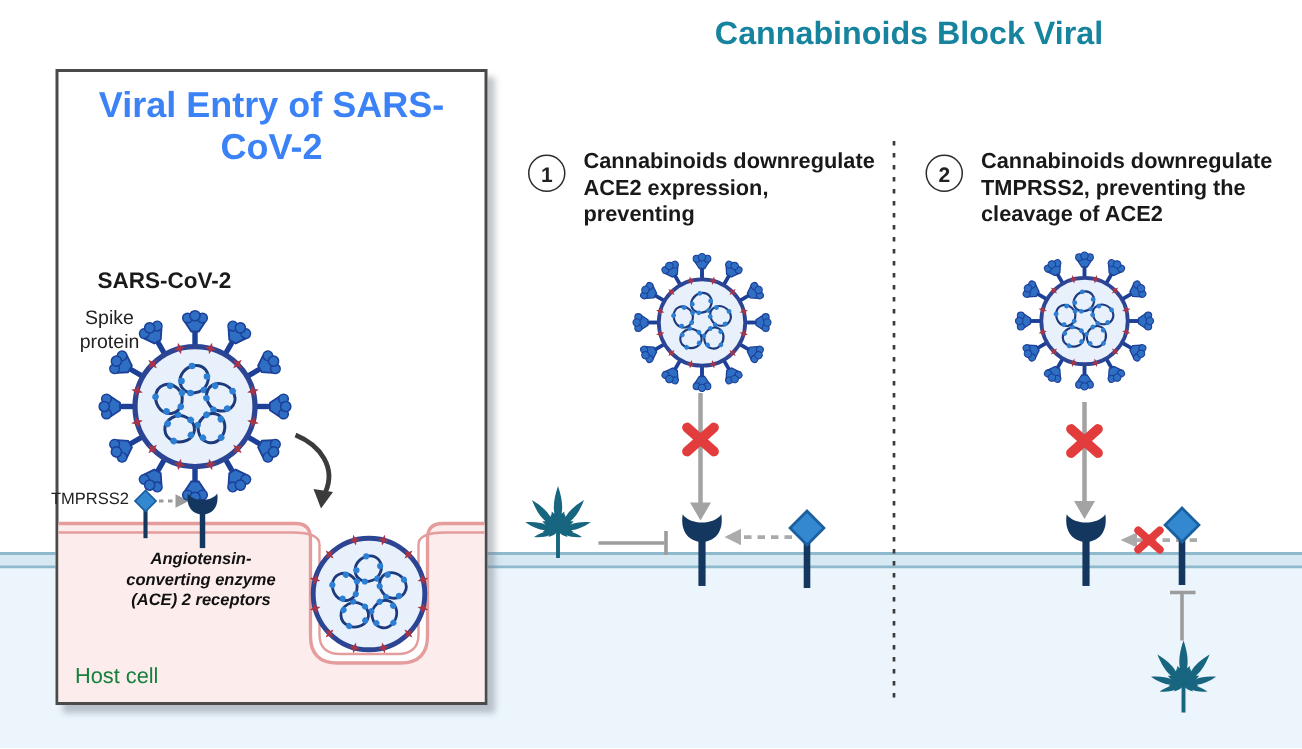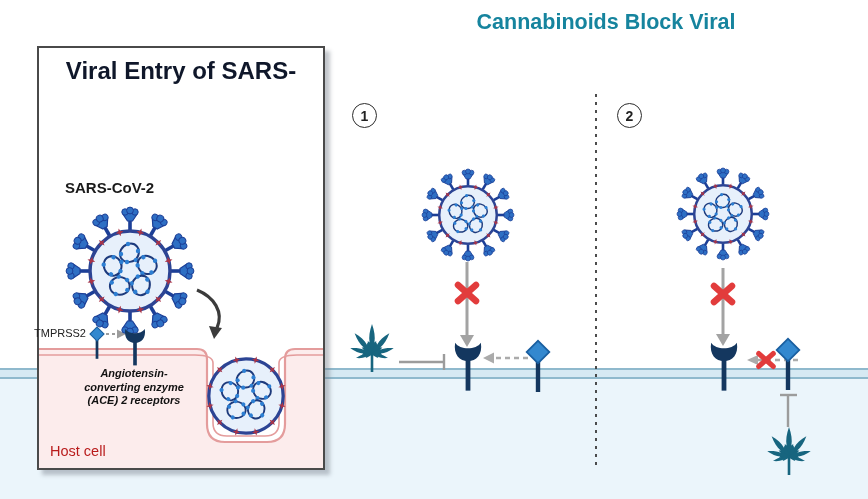--- a/index.html
+++ b/index.html
@@ -12,27 +12,27 @@
   .cytoplasm{left:0;top:379px;width:868px;height:120px;background:#ebf5fb;z-index:1;}
   
   .panel{left:37px;top:46px;width:288px;height:424px;background:#ffffff;
     border:2px solid #4a4a4a;box-sizing:border-box;z-index:2;
     box-shadow:5px 5px 4px rgba(120,128,140,.45);}
   
   .art{left:0;top:0;width:868px;height:499px;z-index:3;pointer-events:none;}
   .txt{z-index:4;color:#1a1a1a;}
   .main-title{left:386px;top:9px;width:440px;text-align:center;color:#16849e;
     font-size:21.5px;line-height:26px;font-weight:700;}
-  .panel-title{left:47px;top:57px;width:268px;text-align:center;color:#0f172a;
+  .panel-title{left:47px;top:57px;width:268px;text-align:center;color:#3b82f6;
     font-size:24px;line-height:28px;font-weight:700;}
   .sars-label{left:65px;top:179px;width:140px;font-size:15px;font-weight:700;}
   .spike-label{left:40px;top:204px;width:66px;text-align:center;font-size:13px;line-height:15.5px;color:#222;}
   .tmprss2-label{left:34px;top:327px;width:56px;text-align:left;font-size:11px;color:#222;}
   .ace2-label{left:81px;top:367px;width:106px;text-align:center;font-size:11px;line-height:13.5px;font-weight:700;color:#111;font-style:italic;}
-  .host-label{left:50px;top:443px;font-size:14.5px;color:#b91c1c;}
+  .host-label{left:50px;top:443px;font-size:14.5px;color:#15803d;}
   .step-circle{width:25px;height:25px;border:1.7px solid #2c2c2c;border-radius:50%;
     background:#fff;display:flex;align-items:center;justify-content:center;
     font-size:14px;font-weight:700;color:#222;box-sizing:border-box;}
   .step1-circle{left:352px;top:103px;}
   .step2-circle{left:617px;top:103px;}
   .step-text{font-size:14.5px;line-height:17.5px;font-weight:700;color:#191919;}
   .step1-text{left:389px;top:100px;width:200px;}
   .step2-text{left:654px;top:100px;width:212px;}
 </style>
 </head>
@@ -186,28 +186,32 @@
     </g>
     <use href="#leaf" transform="translate(789,457)"></use>
   </svg>
 
   <div class="abs txt main-title">
     <span>Cannabinoids Block Viral</span><br>
   </div>
 
   <div class="abs txt panel-title">
     <span>Viral Entry of SARS-</span><br>
+    <span>CoV-2</span>
   </div>
 
   <div class="abs txt sars-label">SARS-CoV-2</div>
+  <div class="abs txt spike-label">Spike protein</div>
   <div class="abs txt tmprss2-label">TMPRSS2</div>
   <div class="abs txt ace2-label">Angiotensin-converting enzyme (ACE) 2 receptors</div>
   <div class="abs txt host-label">Host cell</div>
 
   <div class="abs txt step-circle step1-circle">
     <span>1</span>
   </div>
+  <div class="abs txt step-text step1-text">Cannabinoids downregulate ACE2 expression, preventing</div>
 
   <div class="abs txt step-circle step2-circle">
     <span>2</span>
   </div>
+  <div class="abs txt step-text step2-text">Cannabinoids downregulate TMPRSS2, preventing the cleavage of ACE2</div>
 
 </div>
 
 </body></html>

